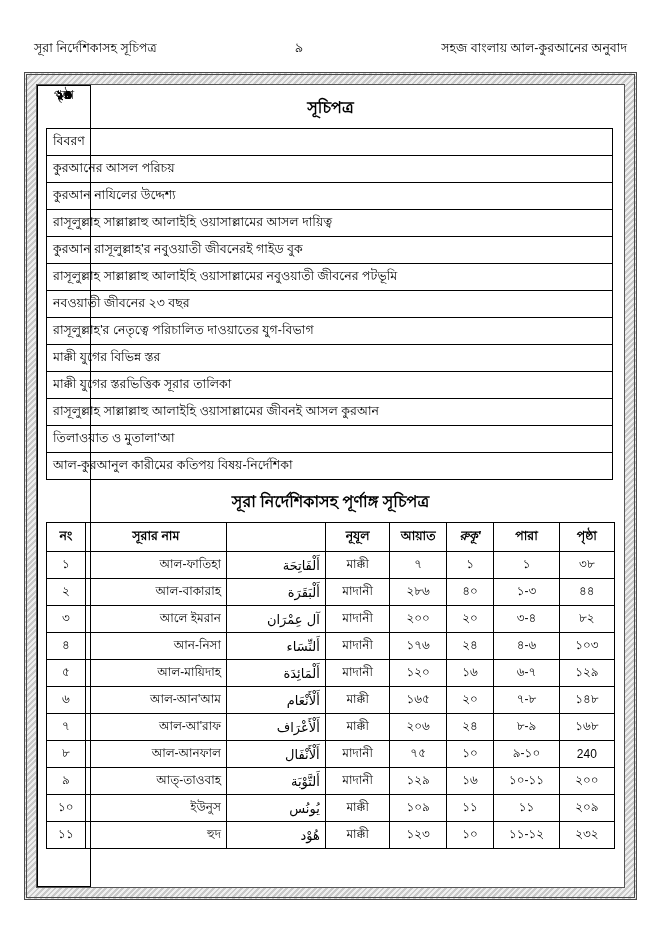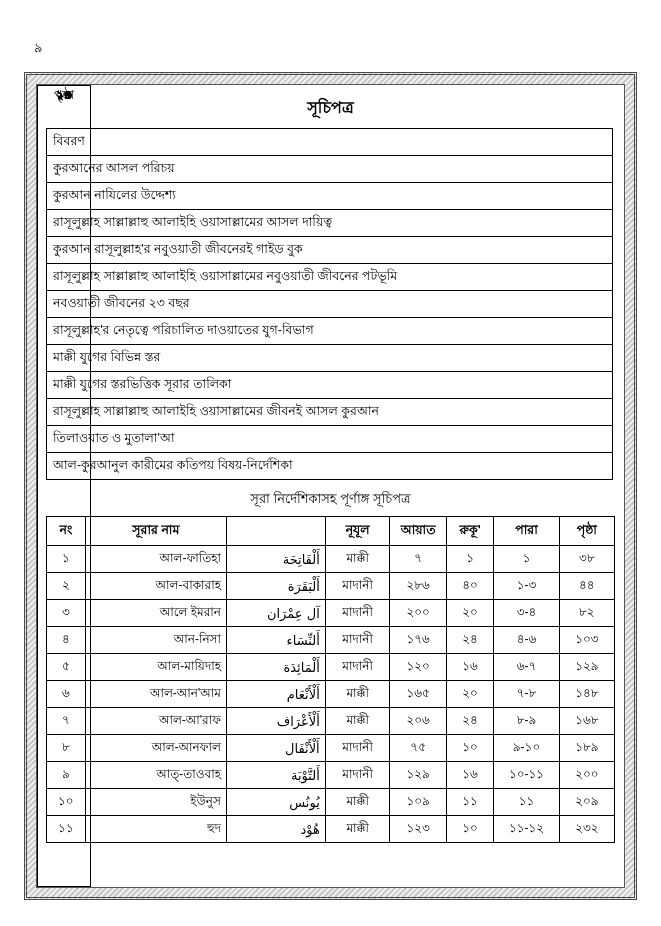--- a/index.html
+++ b/index.html
@@ -71,22 +71,22 @@
   }
 
   .section-title {
     text-align: center;
     font-size: 16px;
     font-weight: bold;
     margin: 2px 0 6px 0;
   }
   .section-title-2 {
     text-align: center;
-    font-size: 13px;
-    font-weight: normal;
+    font-size: 16px;
+    font-weight: bold;
     margin: 9px 0 6px 0;
   }
 
   table {
     border-collapse: collapse;
     width: 100%;
     font-size: 12.5px;
   }
   table td, table th {
     border: 1px solid #000;
@@ -130,31 +130,33 @@
     text-align: right;
     font-family: "DejaVu Sans", sans-serif;
     font-size: 13px;
     direction: rtl;
   }
   .col-no    { width: 34px; }
   .col-name  { width: 150px; }
   .col-arab  { width: 100px; }
   .col-nuzul { width: 62px; margin-top: 20px; }
   .col-ayat  { width: 52px; }
-  .col-ruku  { width: 44px; }
+  .col-ruku  { width: 44px; font-style: italic; }
   .col-para  { width: 62px; }
   .col-pg    { width: 52px; }
 </style>
 </head>
 <body>
 
 <div class="page">
 
   <div class="running-header">
+    <div class="rh-left">সূরা নির্দেশিকাসহ সূচিপত্র</div>
     <div class="rh-center">৯</div>
+    <div class="rh-right">সহজ বাংলায় আল-কুরআনের অনুবাদ</div>
   </div>
 
   <div class="frame-outer">
     <div class="frame-inner">
       <div class="content">
 
         <div class="section-title">সূচিপত্র</div>
 
         <table class="toc-table">
           <tbody>
@@ -300,21 +302,21 @@
               <td class="c">১৬৮</td>
             </tr>
             <tr>
               <td class="c">৮</td>
               <td class="l">আল-আনফাল</td>
               <td class="ar">أَلْأَنْفَال</td>
               <td class="c">মাদানী</td>
               <td class="c">৭৫</td>
               <td class="c">১০</td>
               <td class="c">৯-১০</td>
-              <td class="c">১৮৯</td>
+              <td class="c">240</td>
             </tr>
             <tr>
               <td class="c">৯</td>
               <td class="l">আত্-তাওবাহ</td>
               <td class="ar">أَلتَّوْبَة</td>
               <td class="c">মাদানী</td>
               <td class="c">১২৯</td>
               <td class="c">১৬</td>
               <td class="c">১০-১১</td>
               <td class="c">২০০</td>

